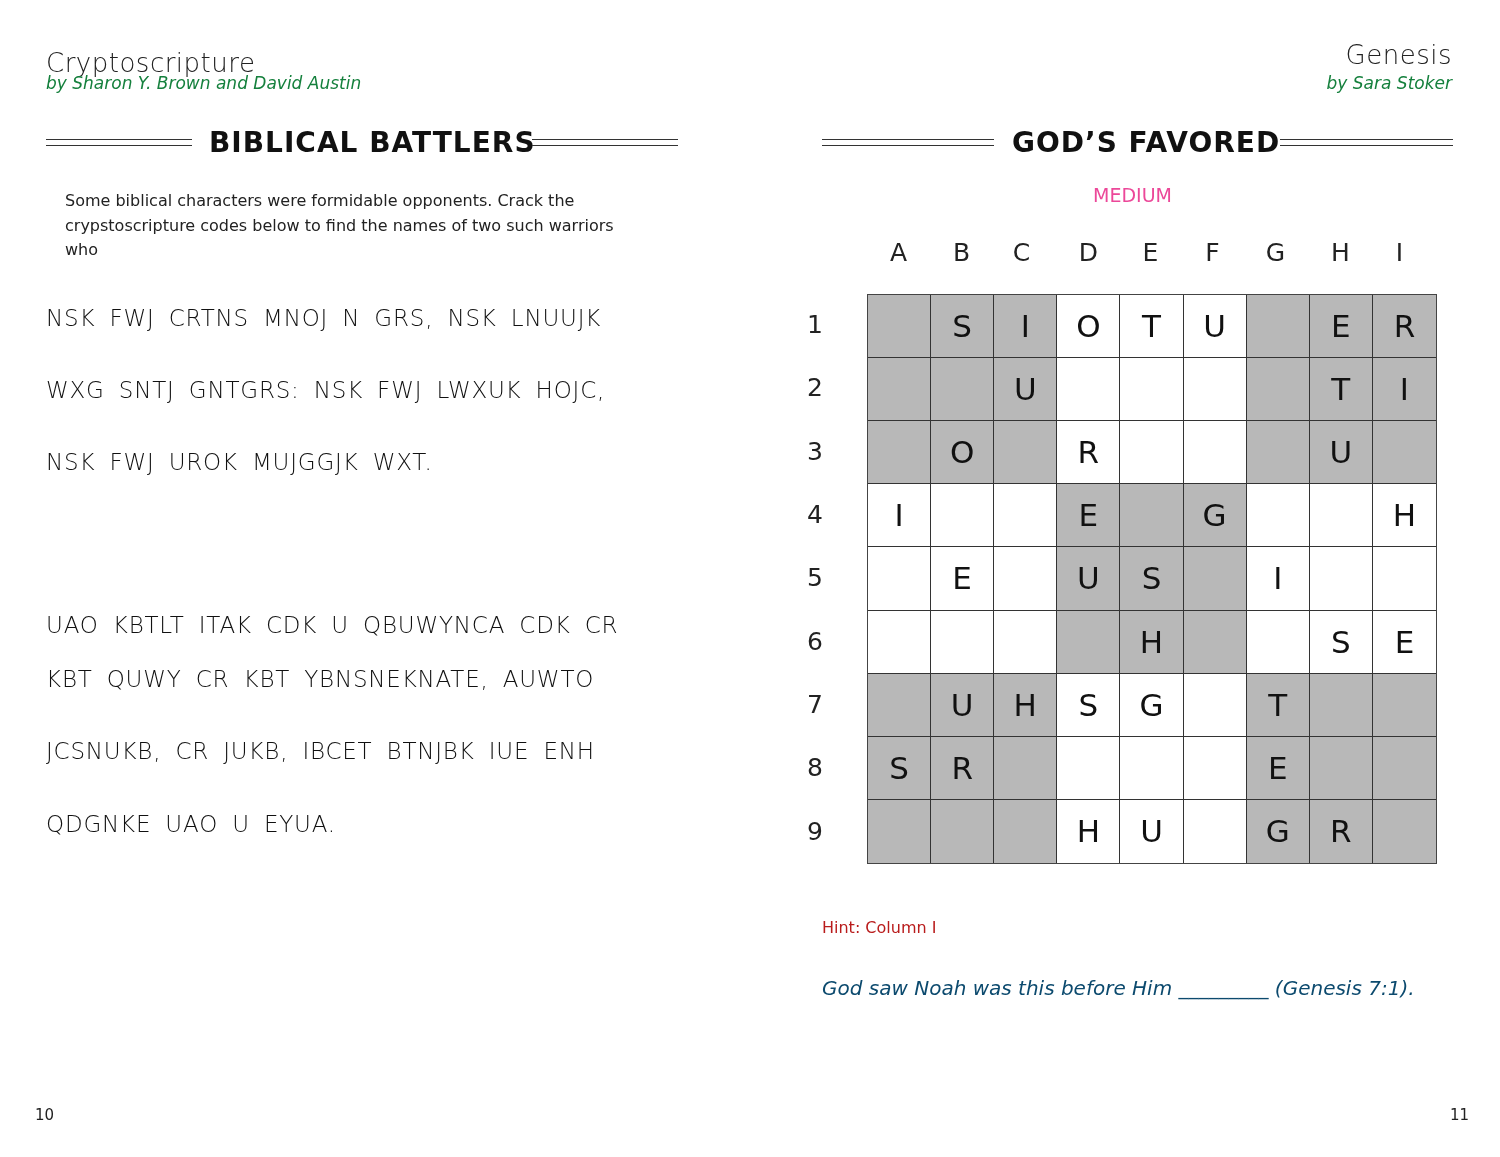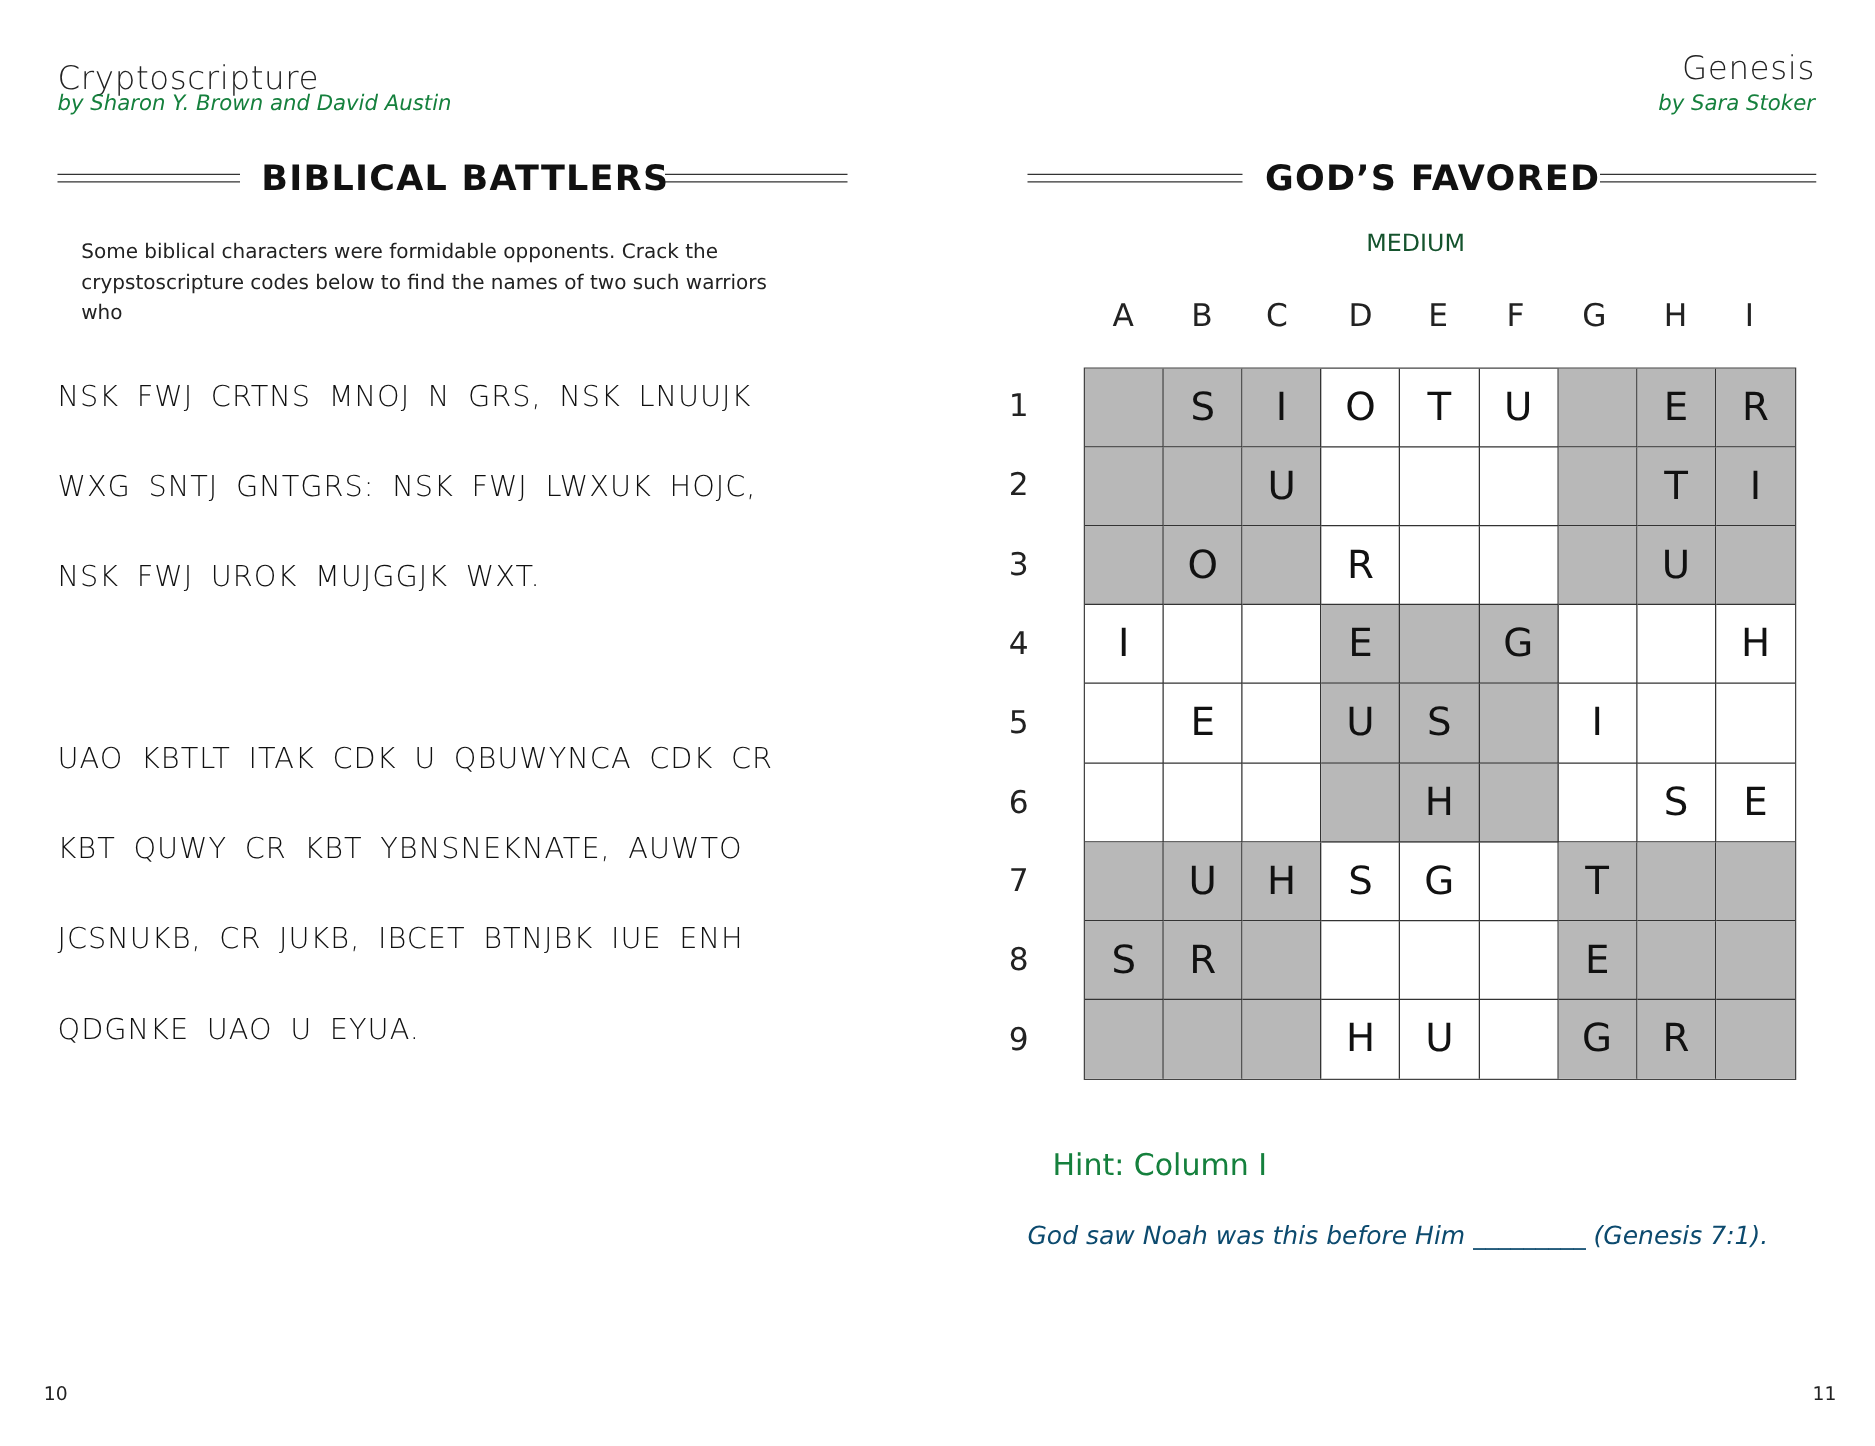--- a/index.html
+++ b/index.html
@@ -5,33 +5,33 @@
   html, body { margin:0; padding:0; }
   body { width:1500px; height:1157px; background:#ffffff; position:relative; overflow:hidden;
          font-family:"DejaVu Sans", sans-serif; color:#1a1a1a; }
   .abs { position:absolute; }
   .series-title { font-size:26px; font-weight:300; letter-spacing:0.5px; color:#222; }
   .byline { font-size:17px; font-style:italic; color:#15803d; }
   .rule { position:absolute; height:7px; border-top:1.5px solid #333; border-bottom:1.5px solid #333; box-sizing:border-box; }
   .puzzle-title { font-size:28px; font-weight:bold; letter-spacing:1px; color:#111; white-space:nowrap; }
   .intro { font-size:16px; line-height:24.5px; color:#222; width:580px; }
   .cipher-line { font-size:23px; font-weight:300; letter-spacing:0.8px; word-spacing:6px; color:#111; white-space:nowrap; }
-  .difficulty { font-size:19px; color:#14532d; }
+  .difficulty { font-size:19px; color:#ec4899; }
   .col-label, .row-label { font-size:25px; color:#222; position:absolute; text-align:center; }
   .col-label { width:63px; top:238px; }
   .row-label { width:40px; left:795px; }
   .grid { position:absolute; left:867px; top:294px; width:570px; height:570px; display:grid;
           grid-template-columns:repeat(9, 1fr); grid-template-rows:repeat(9, 1fr);
           border:1.5px solid #444; box-sizing:border-box; }
   .cell { border-right:1.5px solid #333; border-bottom:1.5px solid #333; display:flex; align-items:center;
           justify-content:center; font-size:31px; color:#111; box-sizing:border-box; font-family:"DejaVu Sans", sans-serif; }
   .cell.shaded { background:#b8b8b8; }
   .cell.c9 { border-right:none; }
   .cell.r9 { border-bottom:none; }
-  .hint { font-size:24px; color:#15803d;margin-left:20px; }
+  .hint { font-size:16px; color:#b91c1c; }
   .clue { font-size:20px; color:#0c4a6e; white-space:nowrap;font-style:italic; }
   .page-num { font-size:15px; color:#222; }
 </style>
 </head>
 <body>
 
 <div class="abs series-title" style="left:46px; top:48px;">Cryptoscripture</div>
 <div class="abs byline" style="left:46px; top:73px;">by Sharon Y. Brown and David Austin</div>
 
 <div class="rule" style="left:46px; top:139px; width:146px;"></div>
@@ -43,21 +43,21 @@
   <div>crypstoscripture codes below to find the names of two such warriors who</div>
 </div>
 
 <div>
   <div class="abs cipher-line" style="left:46px; top:305px;">NSK  FWJ  CRTNS  MNOJ  N  GRS,  NSK  LNUUJK</div>
   <div class="abs cipher-line" style="left:46px; top:377px;">WXG  SNTJ  GNTGRS:  NSK  FWJ  LWXUK  HOJC,</div>
   <div class="abs cipher-line" style="left:46px; top:449px;">NSK  FWJ  UROK  MUJGGJK  WXT.</div>
 </div>
 
 <div>
-  <div class="abs cipher-line" style="left:46px; top:594px;">UAO  KBTLT  ITAK  CDK  U  QBUWYNCA  CDK  CR</div>
+  <div class="abs cipher-line" style="left:46px; top:612px;">UAO  KBTLT  ITAK  CDK  U  QBUWYNCA  CDK  CR</div>
   <div class="abs cipher-line" style="left:46px; top:666px;">KBT  QUWY  CR  KBT  YBNSNEKNATE,  AUWTO</div>
   <div class="abs cipher-line" style="left:46px; top:738px;">JCSNUKB,  CR  JUKB,  IBCET  BTNJBK  IUE  ENH</div>
   <div class="abs cipher-line" style="left:46px; top:811px;">QDGNKE  UAO  U  EYUA.</div>
 </div>
 
 <div class="abs page-num" style="left:35px; top:1106px;">10</div>
 
 <div class="abs series-title" style="right:48px; top:40px; text-align:right;">Genesis</div>
 <div class="abs byline" style="right:48px; top:73px; text-align:left;">by Sara Stoker</div>
 

